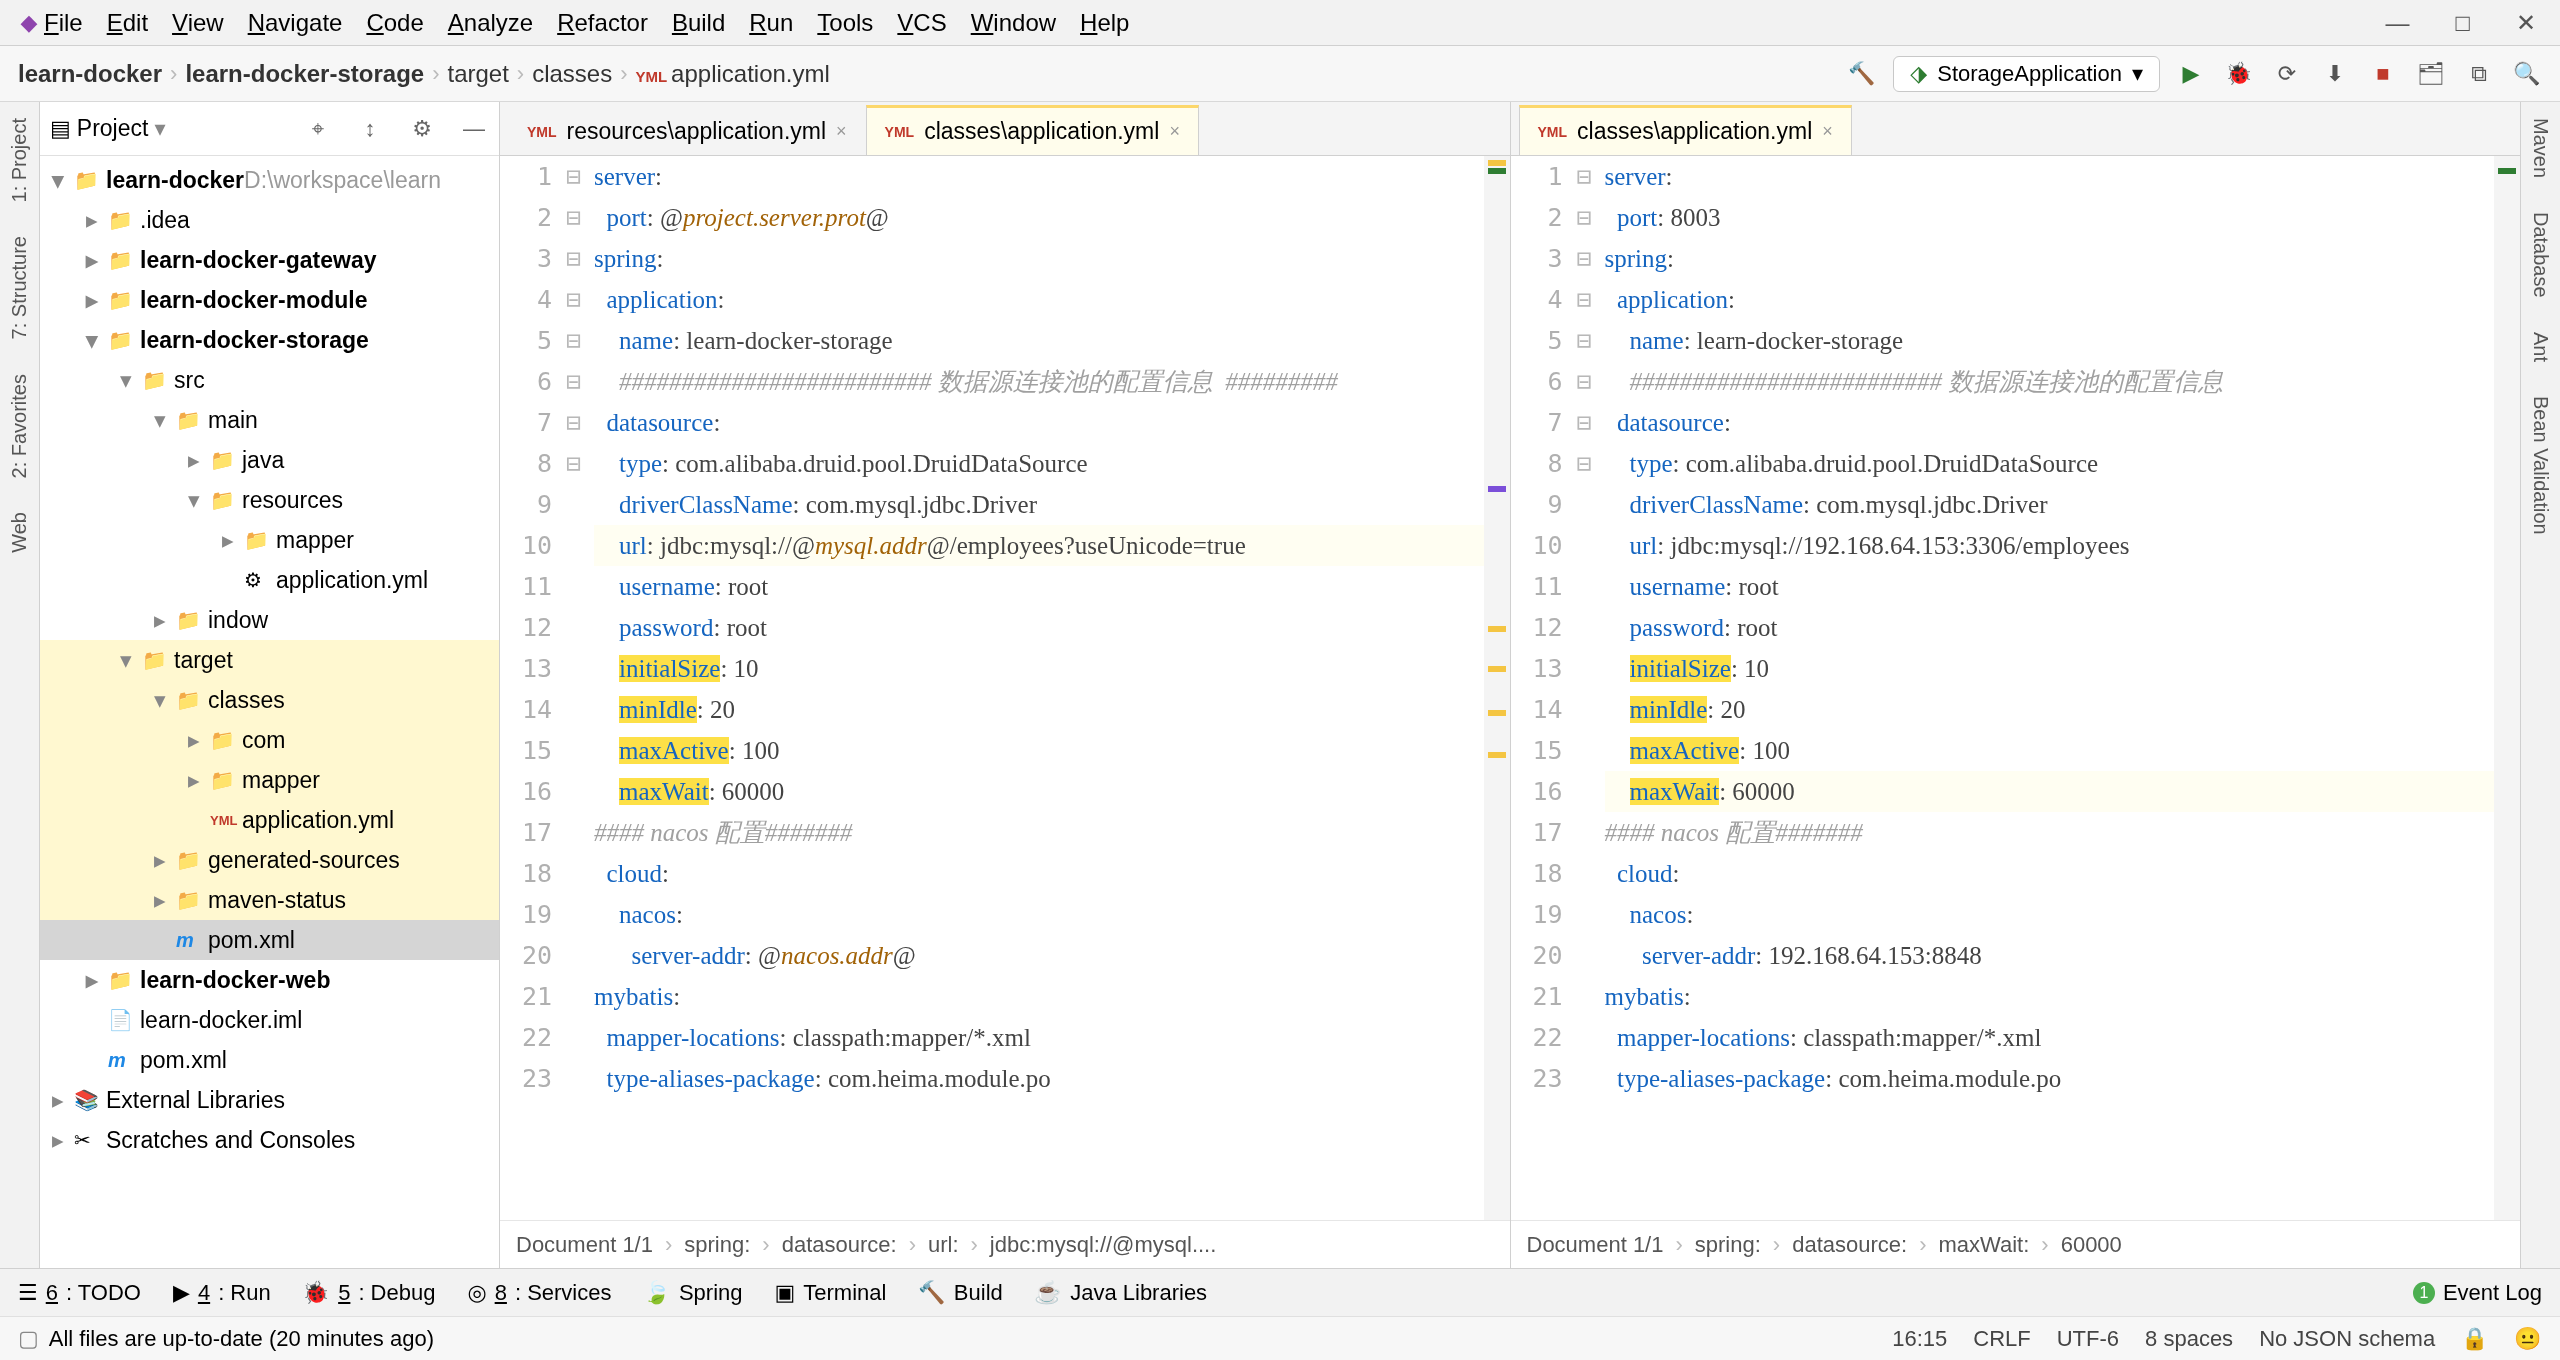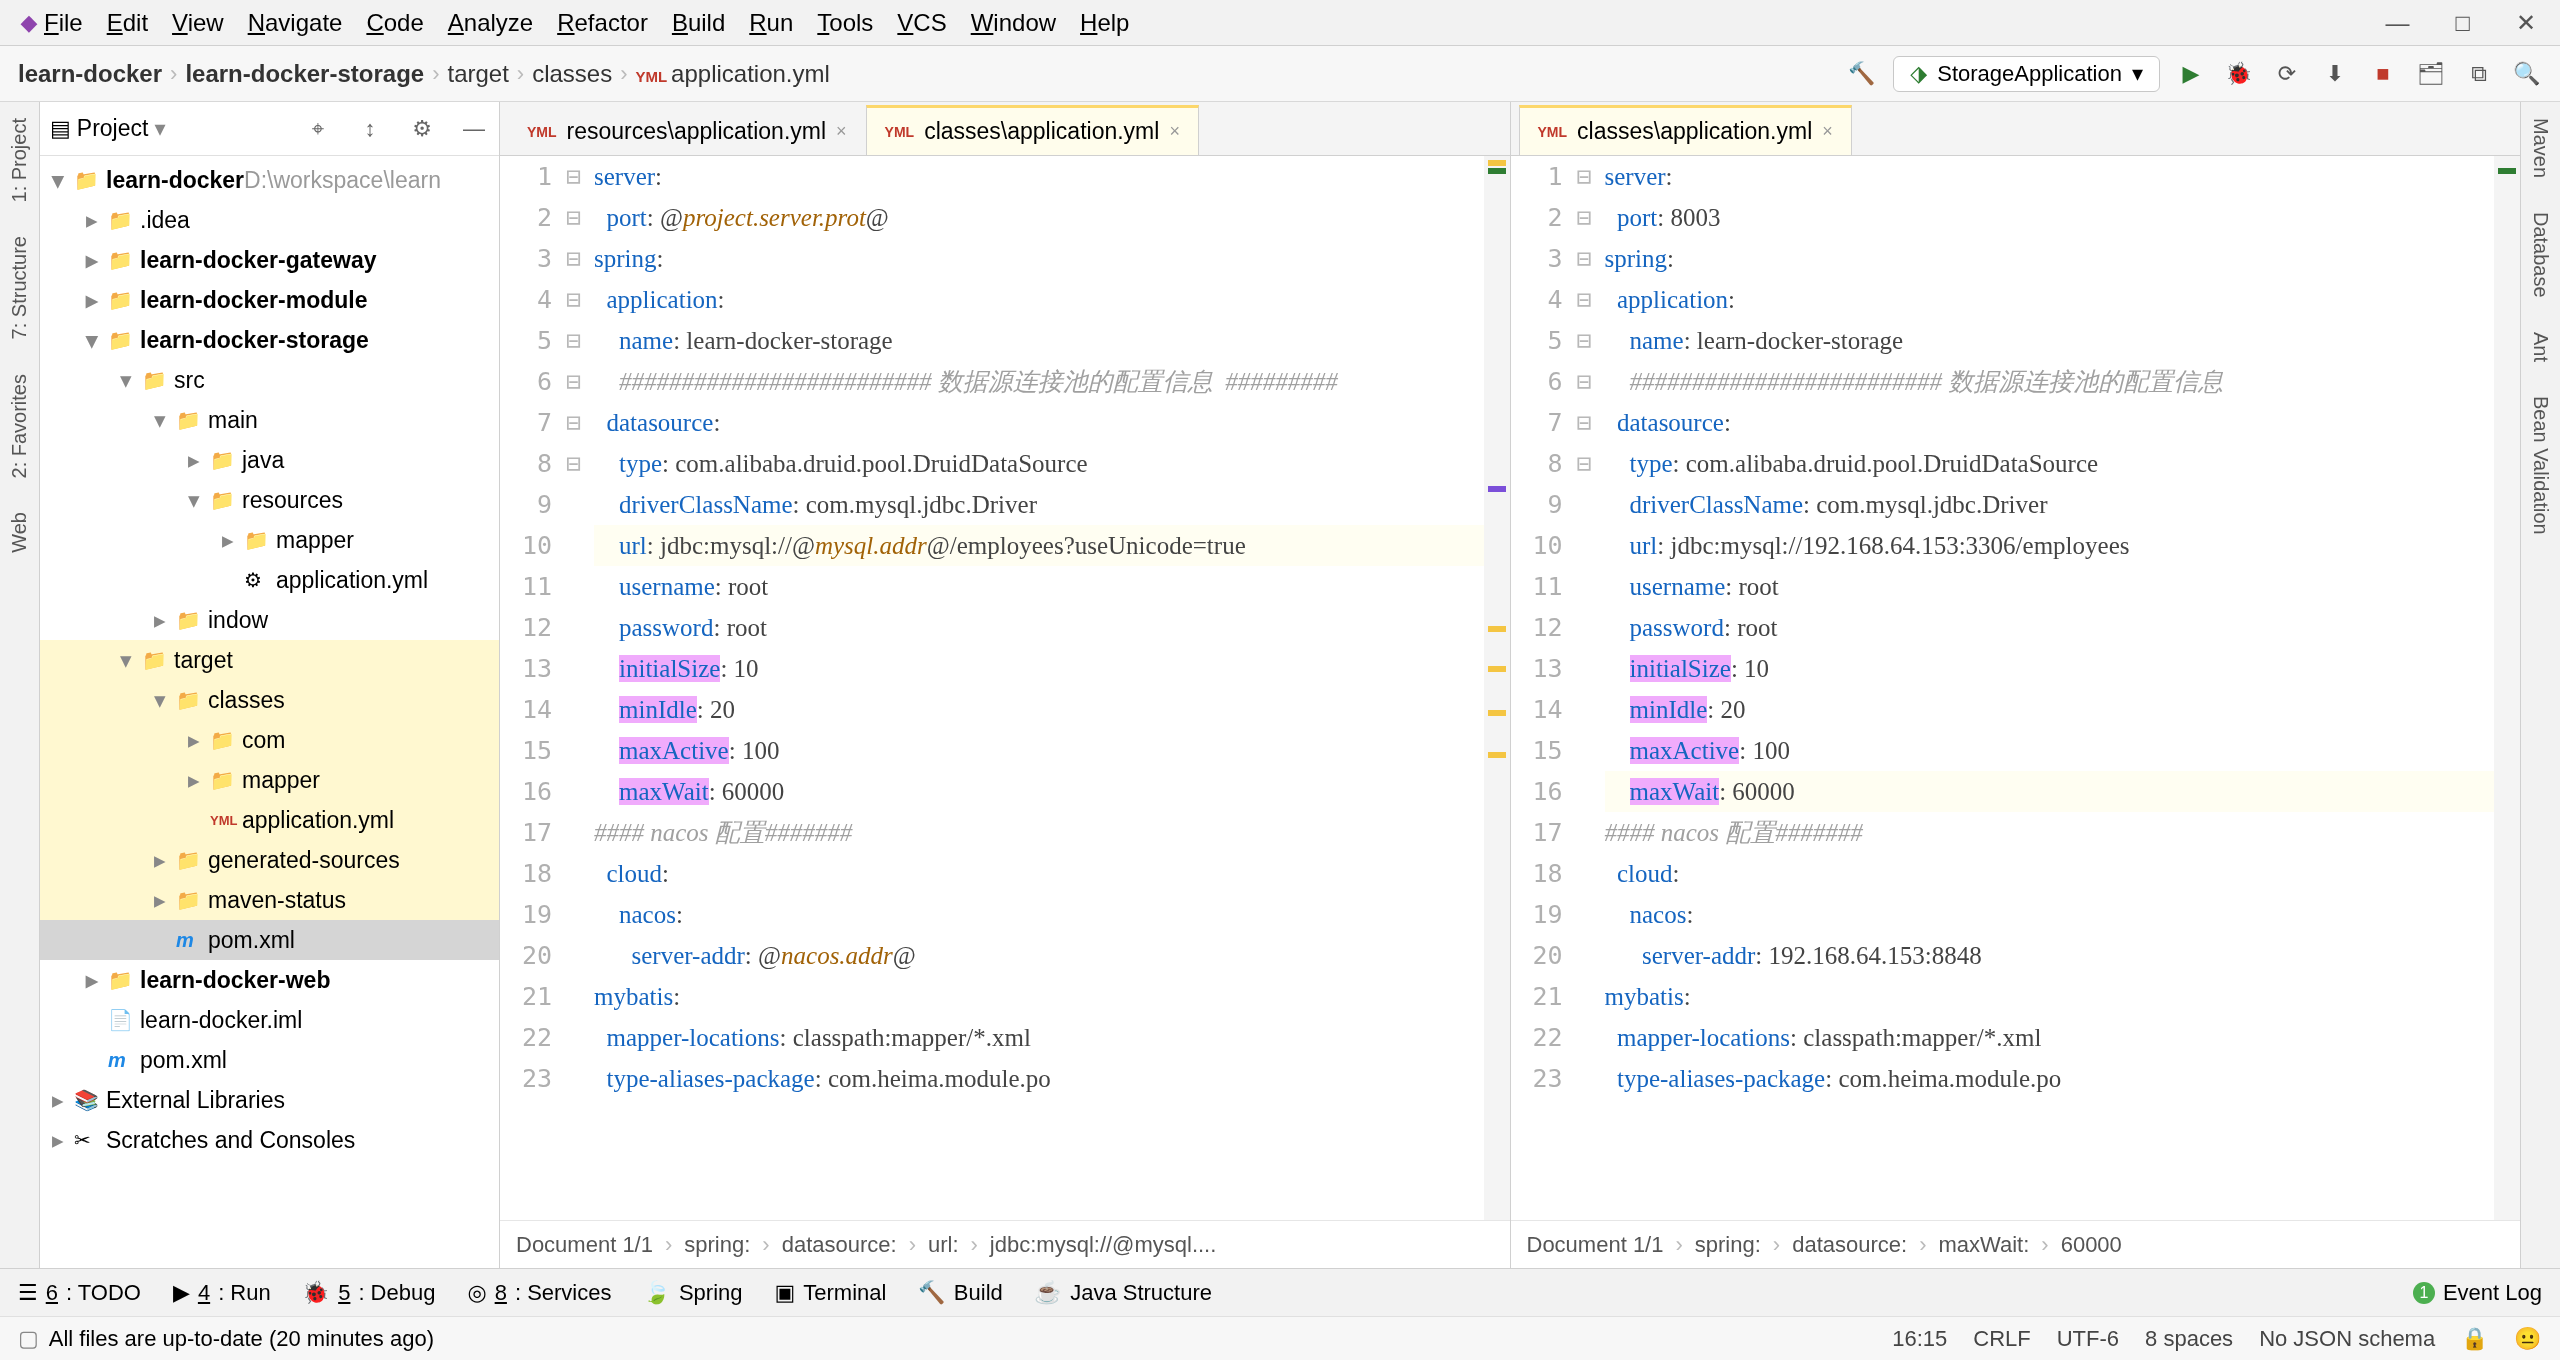--- a/index.html
+++ b/index.html
@@ -130,21 +130,21 @@
 .fold-gutter { width: 24px; background: #fff; color: #b8b8b8;}
 .code-lines {
   flex: 1; overflow: auto; white-space: pre;
   padding-left: 4px;
   font-family: Liberation Serif, serif;
 }
 .code-lines .k { color: #1565c0; }
 .code-lines .s { color: #444; }
 .code-lines .p { color: #a16207; font-style: italic; }
 .code-lines .c { color: #a0a0a0; font-style: italic; }
-.code-lines .hl { background: #f0abfc; }
+.code-lines .hl { background: #fde047; }
 .line-active { background: #fffef2; }
 
 .scrollbar-y { width: 26px; background: #f4f4f4; position: relative; }
 .marker { position: absolute; left: 4px; width: 18px; height: 6px; }
 .m-yellow { background: #f4c542; }
 .m-green { background: #2e7d32; }
 .m-purple { background: #7b4fd9; }
 
 .crumb-bar {
   height: 48px; display: flex; align-items: center;
@@ -584,21 +584,21 @@
       <div class="tool">
         <span>▣</span>
         <span>Terminal</span>
       </div>
       <div class="tool">
         <span>🔨</span>
         <span>Build</span>
       </div>
       <div class="tool">
         <span>☕</span>
-        <span>Java Structure</span>
+        <span>Java Libraries</span>
       </div>
     </div>
   <div class="right">
     <span class="badge-green">1</span>
     <span>Event Log</span>
   </div>
 </div>
 
 <div class="statusbar">
   <span style="color:#888;margin-right:10px;">▢</span>

